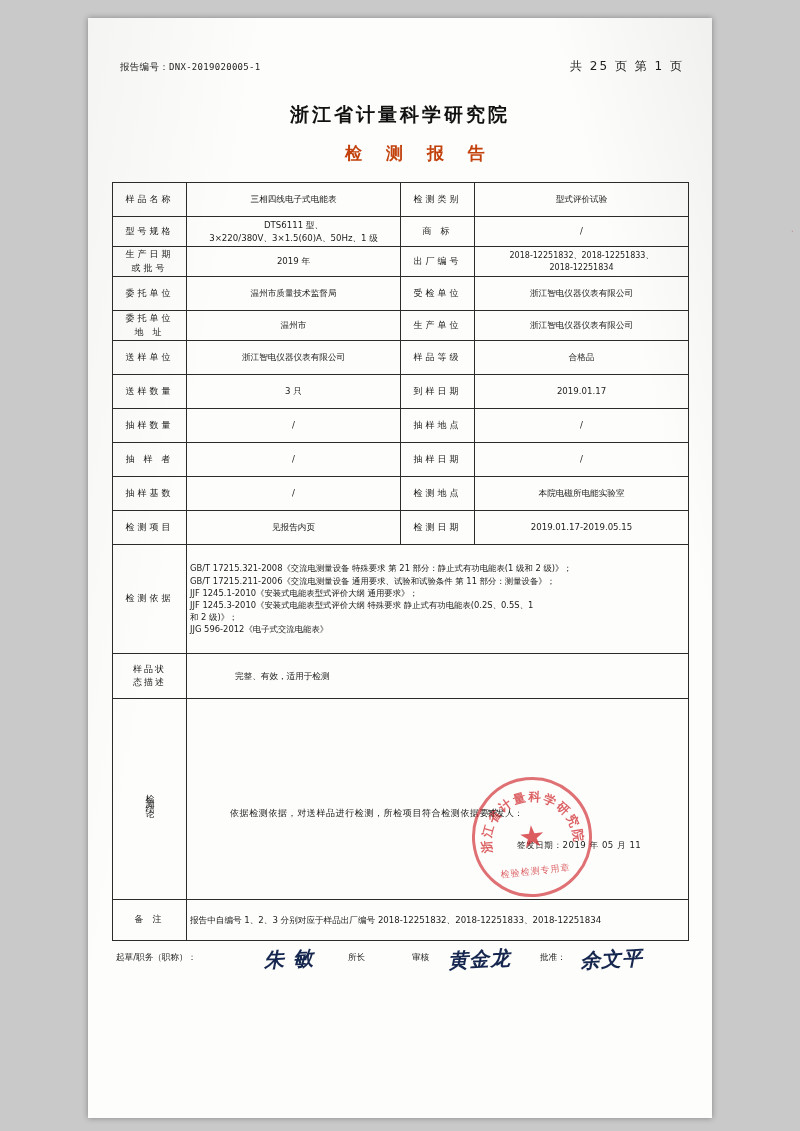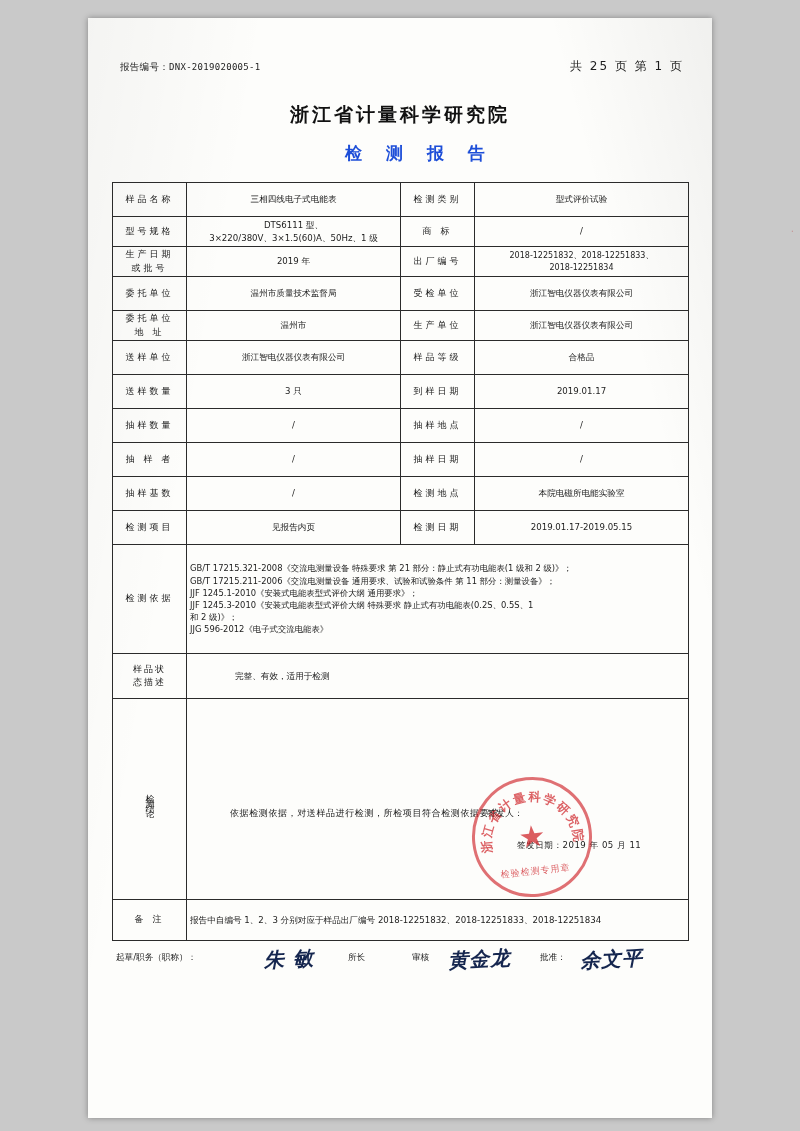--- a/index.html
+++ b/index.html
@@ -33,21 +33,21 @@
   .hdr .rep-no{font-family:"DejaVu Sans Mono","Liberation Mono",monospace;font-size:9px;}
   .hdr .pg{font-size:12px;letter-spacing:2px;}
   .title1{
     position:absolute;left:0;right:0;top:84px;text-align:center;
     font-family:"DejaVu Serif","Liberation Serif",serif;
     font-weight:bold;font-size:19px;letter-spacing:3px;color:#111;
   }
   .title2{
     position:absolute;left:0;right:0;top:124px;text-align:center;
     font-family:"DejaVu Serif","Liberation Serif",serif;
-    font-weight:bold;font-size:17px;letter-spacing:9px;color:#1d4ed8;padding-left:39px;
+    font-weight:bold;font-size:17px;letter-spacing:9px;color:#c2410c;padding-left:39px;
   }
   
   table.main{
     position:absolute;left:24px;top:164px;
     width:576px;
     border-collapse:collapse;
     table-layout:fixed;
     font-size:9px;color:#1b1b1b;
   }
   table.main td{

